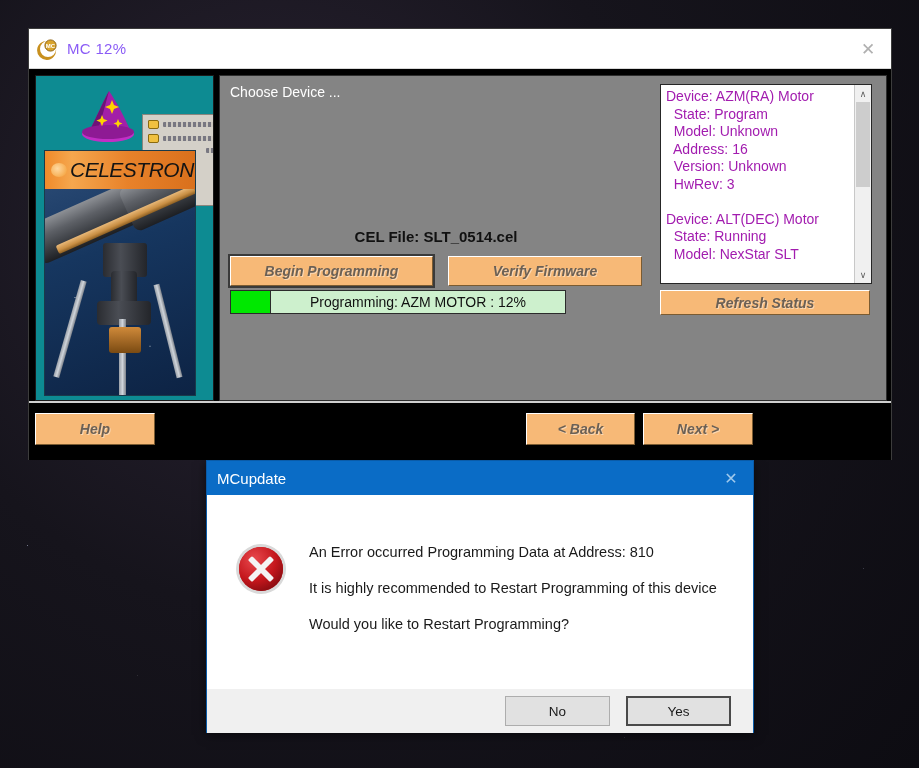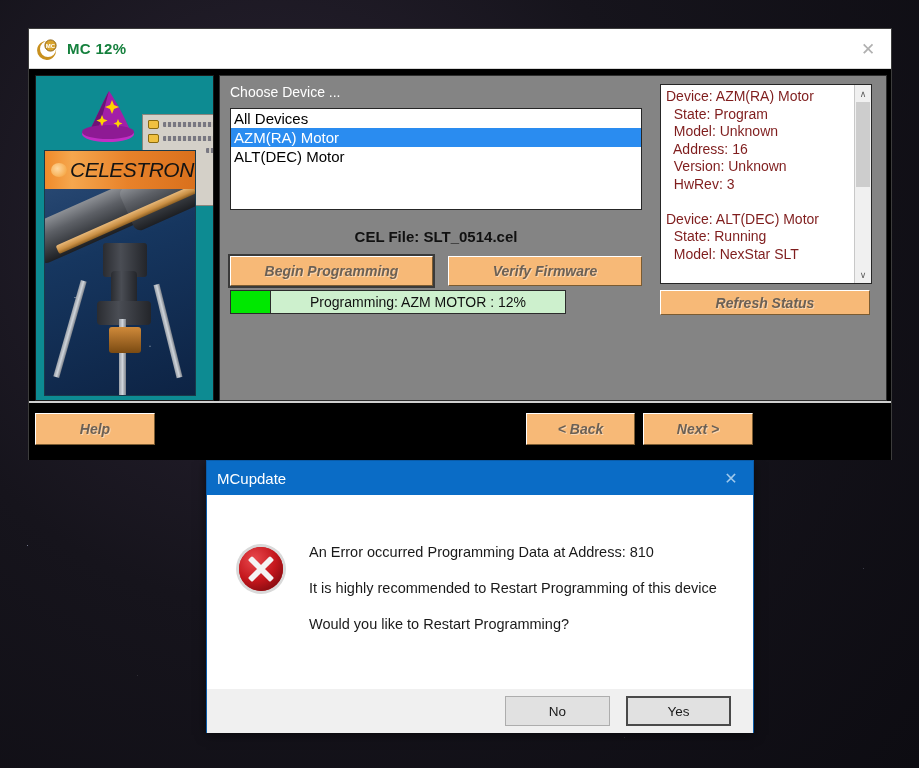--- a/index.html
+++ b/index.html
@@ -56,23 +56,22 @@
     background: #ffffff;
     display: flex; align-items: center;
     border-bottom: 1px solid #d8d8d8;
   }
   #mc-appicon {
     width: 22px; height: 22px;
     margin-left: 8px; margin-right: 8px;
     flex: 0 0 auto;
   }
   #mc-title-text {
-    font-size: 15px; color: #15803d;
+    font-size: 15px; color: #8b5cf6;
     letter-spacing: .3px;
-    font-weight: bold;
   }
   #mc-close {
     margin-left: auto;
     width: 46px; height: 39px;
     display: flex; align-items: center; justify-content: center;
     color: #b0b0b0; font-size: 17px;
     font-family: "DejaVu Sans", sans-serif;
   }
 
   #mc-body { position: relative; height: 391px; background: #000; }
@@ -228,21 +227,21 @@
 
   #status-box {
     position: absolute; left: 440px; top: 8px;
     width: 212px; height: 200px;
     background: #ffffff;
     border: 1px solid #262626;
     display: flex;
   }
   #status-text {
     flex: 1 1 auto; padding: 3px 0 0 5px;
-    font-size: 14px; color: #7f1d1d; line-height: 17.5px;
+    font-size: 14px; color: #a21caf; line-height: 17.5px;
     white-space: pre; overflow: hidden;
   }
   #status-scroll {
     flex: 0 0 17px;
     background: #f0f0f0;
     border-left: 1px solid #c8c8c8;
     display: flex; flex-direction: column;
   }
   .sb-arrow {
     height: 17px; display: flex; align-items: center; justify-content: center;
@@ -373,25 +372,20 @@
           <span id="cel-dot"></span>
           <span id="cel-word">CELESTRON</span>
         </div>
       </div>
     </div>
 
     <div id="content-panel">
 
       <div class="group-label" style="left:10px; top:8px;text-align:right;">Choose Device ...</div>
 
-      <div id="device-list">
-        <div class="dev-item">All Devices</div>
-        <div class="dev-item selected">AZM(RA) Motor</div>
-        <div class="dev-item">ALT(DEC) Motor</div>
-      </div>
 
       <div id="cel-file-line">CEL File: SLT_0514.cel</div>
 
       <div id="btn-begin" class="btn3d">Begin Programming</div>
       <div id="btn-verify" class="btn3d">Verify Firmware</div>
 
       <div id="progress-outer">
         <div id="progress-fill" style="width: 12%;"></div>
         <div id="progress-text">Programming: AZM MOTOR : 12%</div>
       </div>

